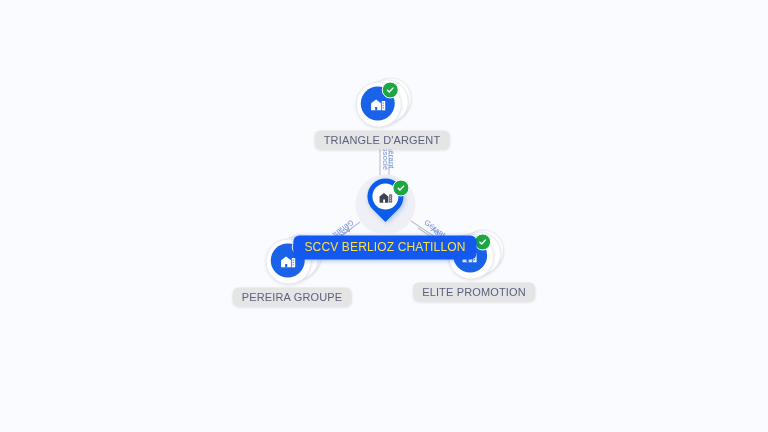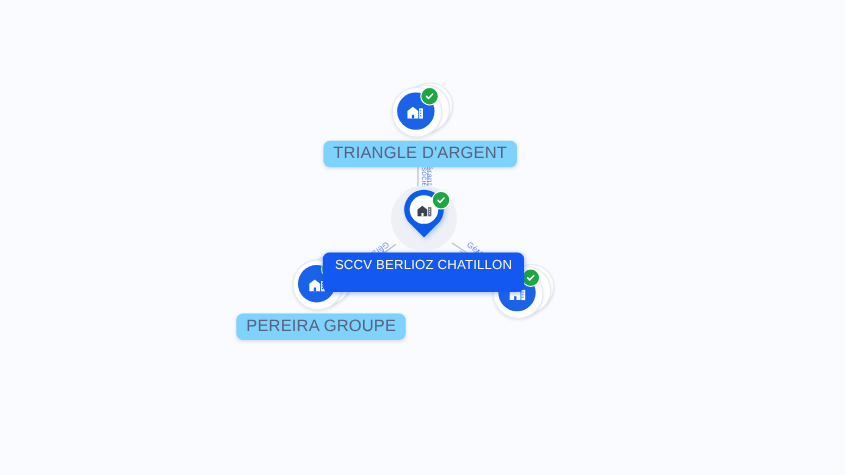--- a/index.html
+++ b/index.html
@@ -128,33 +128,33 @@
     align-items: center;
     justify-content: center;
     transform: rotate(45deg);
   }
 
   
   .node-label {
     margin-top: 2px;
     padding: 3px 9px 4px 9px;
     border-radius: 6px;
-    background: #7dd3fc;
+    background: #e5e5e5;
     color: #5a6180;
-    font-size: 15px;
+    font-size: 11px;
     letter-spacing: .15px;
     white-space: nowrap;
     box-shadow: 0 1px 3px rgba(35,45,80,0.13);
   }
   .node-label.primary {
     background: #1358f0;
-    color: #fef9c3;
+    color: #fde047;
     box-shadow: 0 1px 4px rgba(19,88,240,0.35);
     font-size: 12px;
-    padding: 4px 11px 18px 11px;
+    padding: 4px 11px 6px 11px;
   }
 
   
   #node-center {
     z-index: 4;
   }
   #node-center .node-label {
     margin-top: -3px;
   }
 
@@ -291,15 +291,16 @@
           <rect x="17.6" y="13.1" width="1.2" height="1.4" fill="#1a62e8"></rect>
           <rect x="17.6" y="16.0" width="1.2" height="1.4" fill="#1a62e8"></rect>
         </svg>
       </div>
       <div class="badge-check" style="left:28px; top:5px;">
         <svg width="9" height="9" viewBox="0 0 12 12">
           <path d="M2.3 6.2 L4.7 8.6 L9.6 3.5" stroke="#ffffff" stroke-width="1.9" fill="none" stroke-linecap="round" stroke-linejoin="round"></path>
         </svg>
       </div>
     </div>
+    <div class="node-label">ELITE PROMOTION</div>
   </div>
 
 </div>
 
 </body></html>

